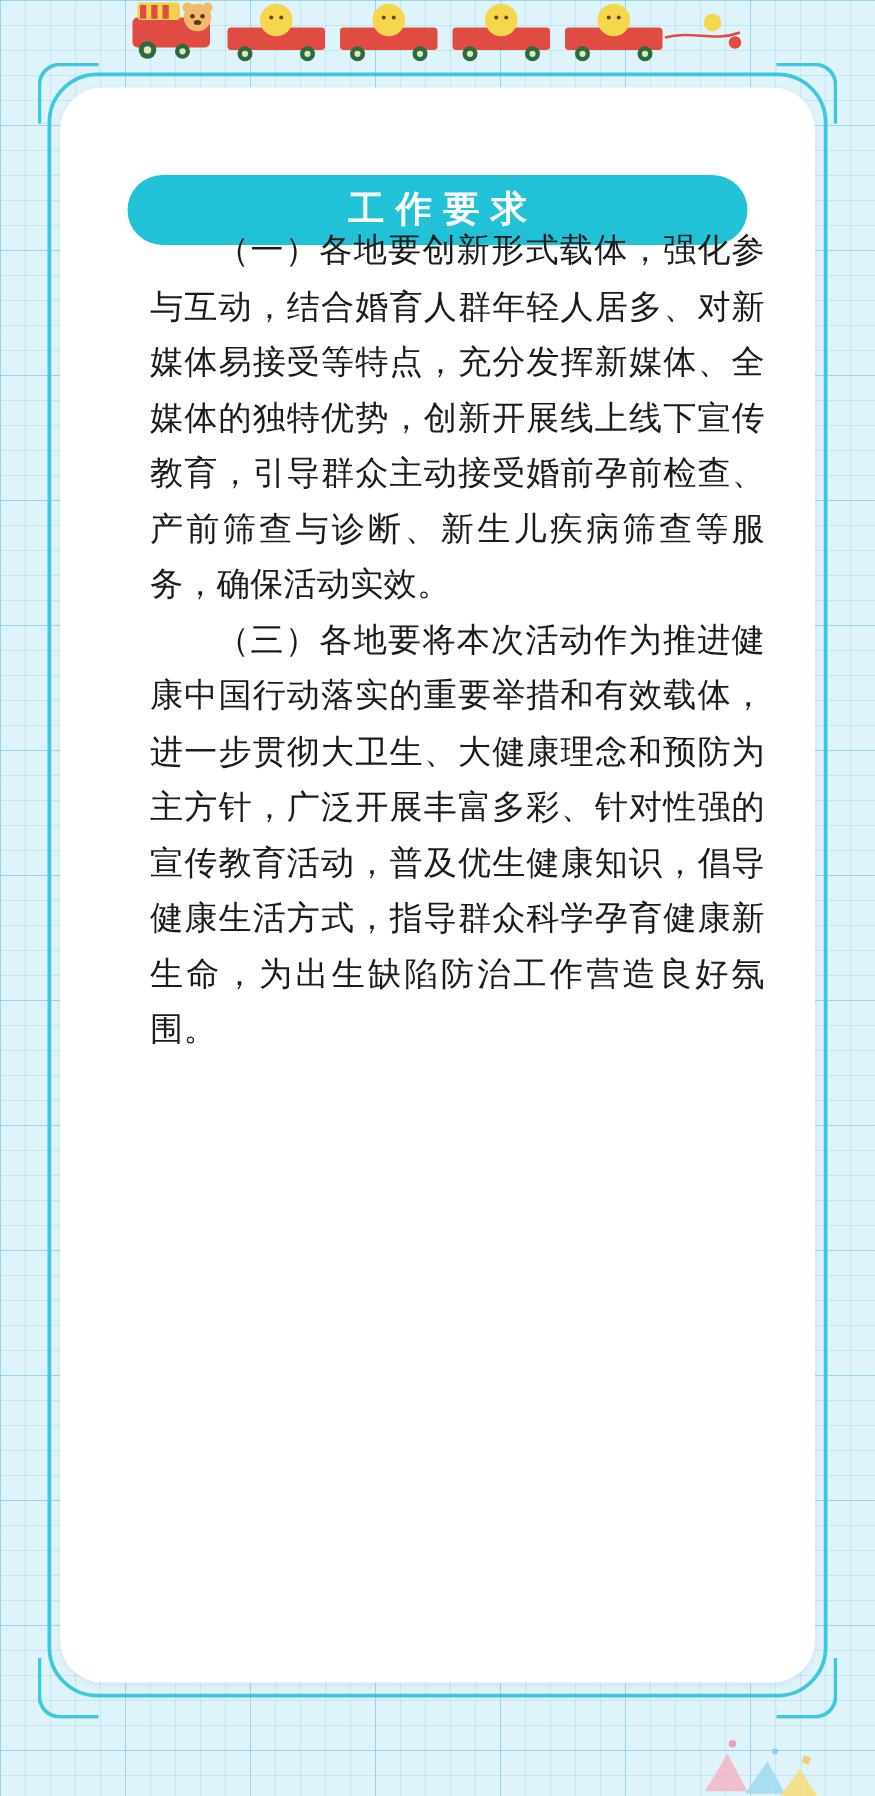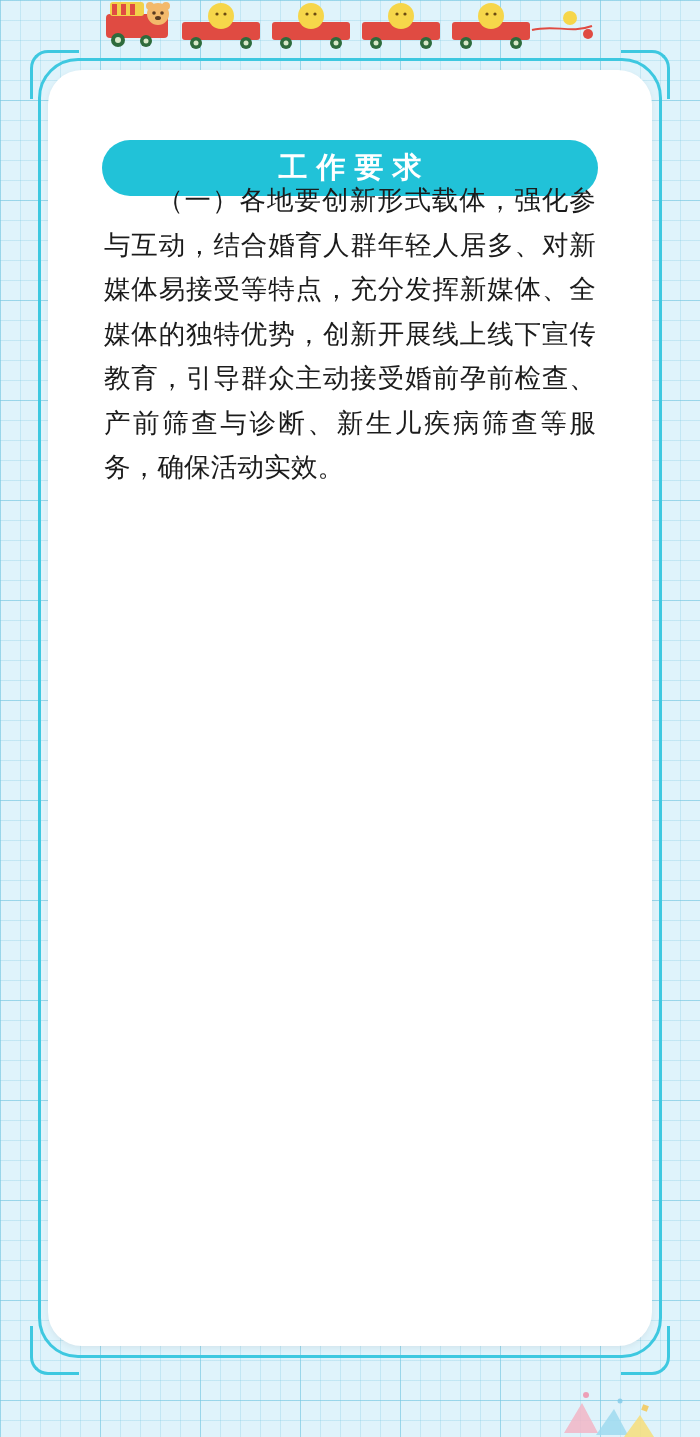--- a/index.html
+++ b/index.html
@@ -93,21 +93,21 @@
     font-size: 29px;
     font-weight: bold;
     letter-spacing: 9px;
     text-indent: 9px;
     font-family: "Liberation Sans", sans-serif;
   }
 
   
   .body {
     position: absolute;
-    left: 104px;
+    left: 120px;
     top: 178px;
     width: 492px;
     color: #1b1b1b;
   }
   .para {
     font-size: 26.5px;
     line-height: 44.5px;
     text-align: justify;
     text-justify: inter-ideograph;
     text-indent: 2em;
@@ -208,20 +208,21 @@
   <div class="corner tr"></div>
   <div class="corner bl"></div>
   <div class="corner br"></div>
 
   <div class="title-pill">
     <span class="title-text">工作要求</span>
   </div>
 
   <div class="body">
     <p class="para">（一）各地要创新形式载体，强化参与互动，结合婚育人群年轻人居多、对新媒体易接受等特点，充分发挥新媒体、全媒体的独特优势，创新开展线上线下宣传教育，引导群众主动接受婚前孕前检查、产前筛查与诊断、新生儿疾病筛查等服务，确保活动实效。</p>
+    <p class="para">（三）各地要将本次活动作为推进健康中国行动落实的重要举措和有效载体，进一步贯彻大卫生、大健康理念和预防为主方针，广泛开展丰富多彩、针对性强的宣传教育活动，普及优生健康知识，倡导健康生活方式，指导群众科学孕育健康新生命，为出生缺陷防治工作营造良好氛围。</p>
   </div>
 
   <div class="deco-bottom">
     <svg width="150" height="70" viewBox="0 0 150 70" xmlns="http://www.w3.org/2000/svg">
       <polygon points="40,66 58,36 74,66" fill="#f2b5c6" opacity="0.85"></polygon>
       <polygon points="72,68 90,42 104,68" fill="#9fd9ee" opacity="0.85"></polygon>
       <polygon points="100,70 116,48 130,70" fill="#f7dd7a" opacity="0.85"></polygon>
       <circle cx="62" cy="28" r="3" fill="#f08aa6" opacity="0.8"></circle>
       <circle cx="96" cy="34" r="2.5" fill="#7fc9e8" opacity="0.8"></circle>
       <rect x="118" y="38" width="6" height="6" fill="#f5c44b" opacity="0.8" transform="rotate(20 121 41)"></rect>

